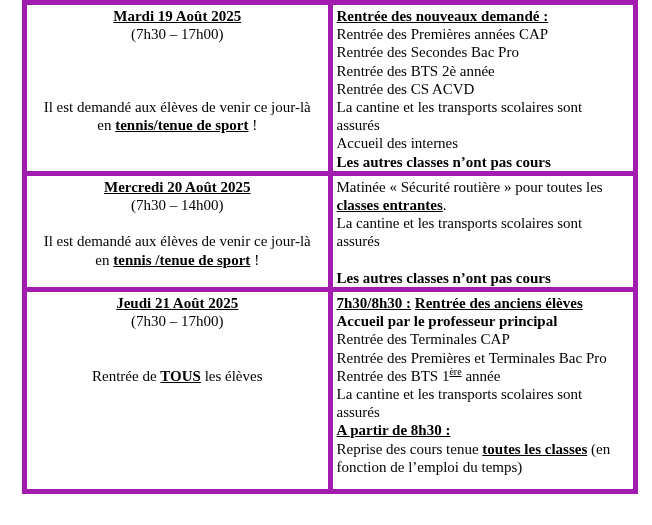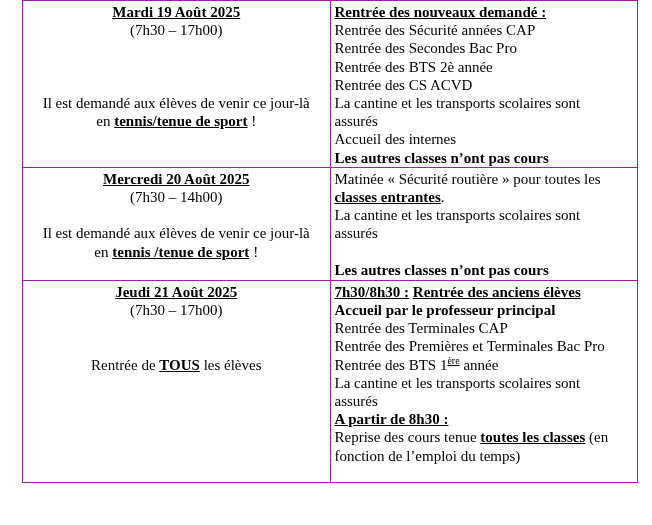--- a/index.html
+++ b/index.html
@@ -22,21 +22,21 @@
     text-decoration: underline;
     letter-spacing: 0.2px;
   }
   table.schedule {
     border-collapse: collapse;
     table-layout: fixed;
     margin-left: 22px;
     width: 616px;
   }
   table.schedule td {
-    border: 1px solid #a21caf;
+    border: 5px solid #a21caf;
     vertical-align: top;
     box-sizing: border-box;
     font-size: 15px;
     line-height: 18.2px;
     padding: 2px 4px 0 4px;
   }
   td.day-cell {
     width: 50%;
     text-align: center;
   }
@@ -70,21 +70,21 @@
             <div class="line"><span class="b u">Mardi 19 Août 2025</span></div>
             <div class="line"><span>(7h30 – 17h00)</span></div>
             <div class="line">&nbsp;</div>
             <div class="line">&nbsp;</div>
             <div class="line">&nbsp;</div>
             <div class="line"><span>Il est demandé aux élèves de venir ce jour-là</span></div>
             <div class="line"><span>en </span><span class="b u">tennis/tenue de sport</span><span> !</span></div>
           </td>
         <td class="program-cell">
             <div class="line"><span class="b u">Rentrée des nouveaux demandé :</span></div>
-            <div class="line"><span>Rentrée des Sécurité années CAP</span></div>
+            <div class="line"><span>Rentrée des Premières années CAP</span></div>
             <div class="line"><span>Rentrée des Secondes Bac Pro</span></div>
             <div class="line"><span>Rentrée des BTS 2è année</span></div>
             <div class="line"><span>Rentrée des CS ACVD</span></div>
             <div class="line"><span>La cantine et les transports scolaires sont</span></div>
             <div class="line"><span>assurés</span></div>
             <div class="line"><span>Accueil des internes</span></div>
             <div class="line"><span class="b">Les autres classes n’ont pas cours</span></div>
           </td>
       </tr>
       <tr class="row-2">

